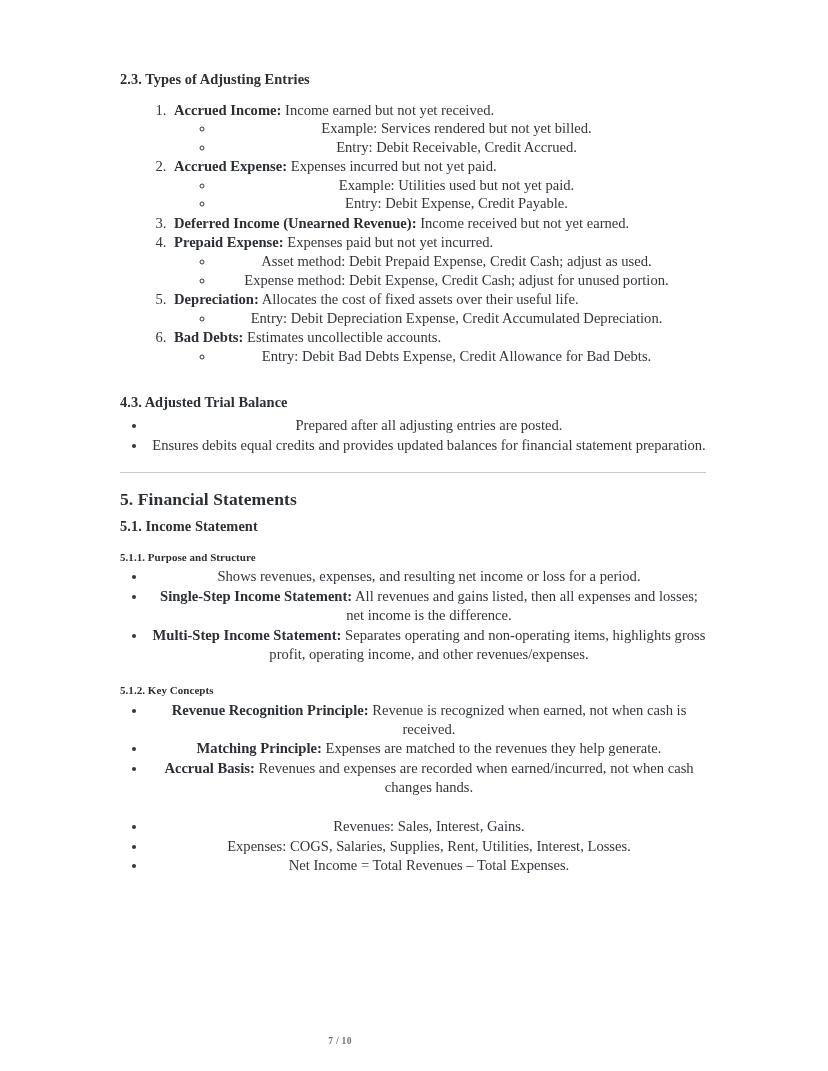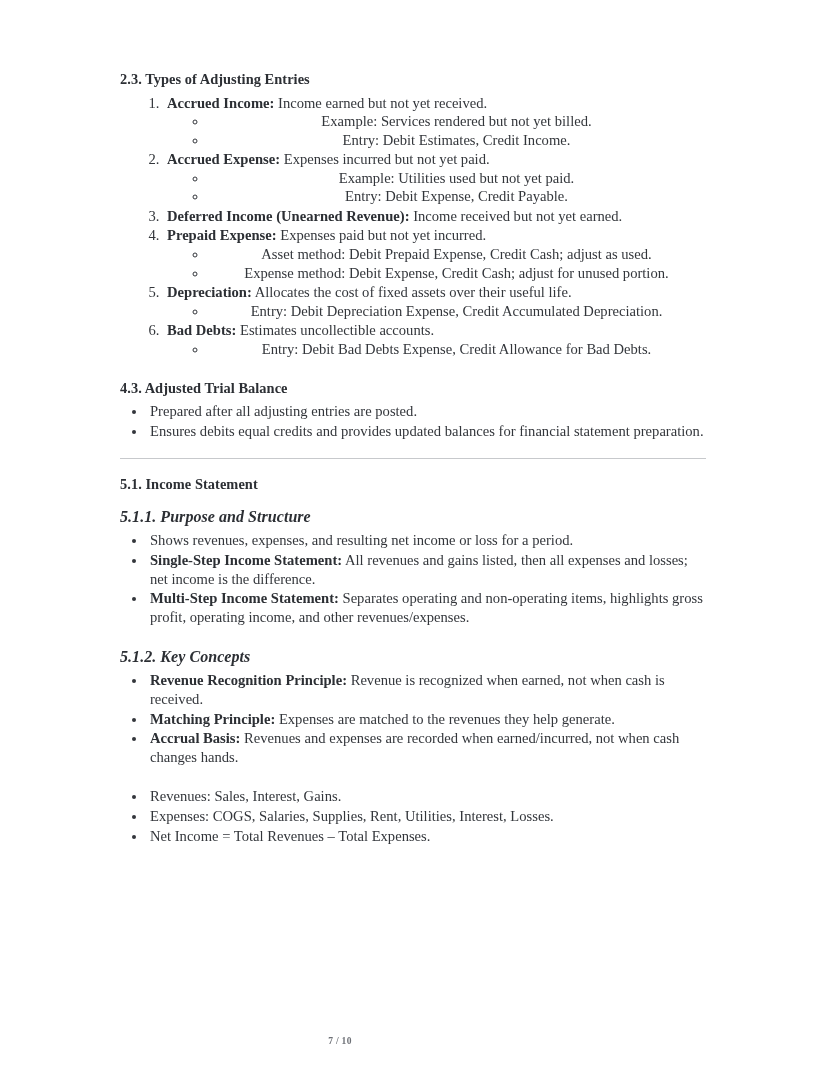--- a/index.html
+++ b/index.html
@@ -41,33 +41,32 @@
   }
   .h-sub {                     
     font-size: 14.4px;
     font-weight: bold;
     color: #2c2f34;
     letter-spacing: .05px;
     margin: 0 0 4px 0;
     line-height: 1.3;
   }
   .h-subsub {                  
-    font-size: 16px;
+    font-size: 11px;
     font-weight: bold;
     color: #2c2f34;
     letter-spacing: .05px;
     margin: 0 0 3px 0;
     line-height: 1.3;
-    font-style: italic;
   }
 
   
   ol.num-list {
     list-style: decimal;
-    margin: 5px;
+    margin: 12px;
     padding: 0 0 0 38px;
     font-size: 14.6px;
     line-height: 1.27;
   }
   ol.num-list > li {
     margin: 0 0 1px 0;
     padding-left: 4px;
   }
   ul.circ-list {
     list-style: circle;
@@ -84,20 +83,21 @@
   ul.disc-list {
     list-style: disc;
     margin: 0;
     padding: 0 0 0 27px;
     font-size: 14.6px;
     line-height: 1.29;
   }
   ul.disc-list > li {
     margin: 0 0 1px 0;
     padding-left: 3px;
+    text-align: center;
   }
   li b, .lead {
     font-weight: bold;
     color: #2c2f34;
   }
 
   .block-gap-sm { height: 10px; }
   .block-gap-md { height: 16px; }
   .block-gap-lg { height: 19px; }
 
@@ -127,21 +127,21 @@
 
 <div class="page">
   <div class="content">
 
     <h2 class="h-sub">2.3. Types of Adjusting Entries</h2>
     <ol class="num-list">
       <li>
         <b>Accrued Income:</b><span> Income earned but not yet received.</span>
         <ul class="circ-list">
           <li>Example: Services rendered but not yet billed.</li>
-          <li>Entry: Debit Estimates, Credit Income.</li>
+          <li>Entry: Debit Receivable, Credit Accrued.</li>
         </ul>
       </li>
       <li>
         <b>Accrued Expense:</b><span> Expenses incurred but not yet paid.</span>
         <ul class="circ-list">
           <li>Example: Utilities used but not yet paid.</li>
           <li>Entry: Debit Expense, Credit Payable.</li>
         </ul>
       </li>
       <li>
@@ -175,20 +175,21 @@
       <li>Prepared after all adjusting entries are posted.</li>
       <li>Ensures debits equal credits and provides updated balances for financial statement preparation.</li>
     </ul>
 
     <div class="block-gap-md"></div>
 
     <hr class="divider">
 
     <div class="block-gap-md"></div>
 
+    <h1 class="h-sec">5. Financial Statements</h1>
     <h2 class="h-sub">5.1. Income Statement</h2>
 
     <div class="block-gap-sm"></div>
 
     <h3 class="h-subsub">5.1.1. Purpose and Structure</h3>
     <ul class="disc-list">
       <li>
         <b></b><span>Shows revenues, expenses, and resulting net income or loss for a period.</span>
       </li>
       <li>

